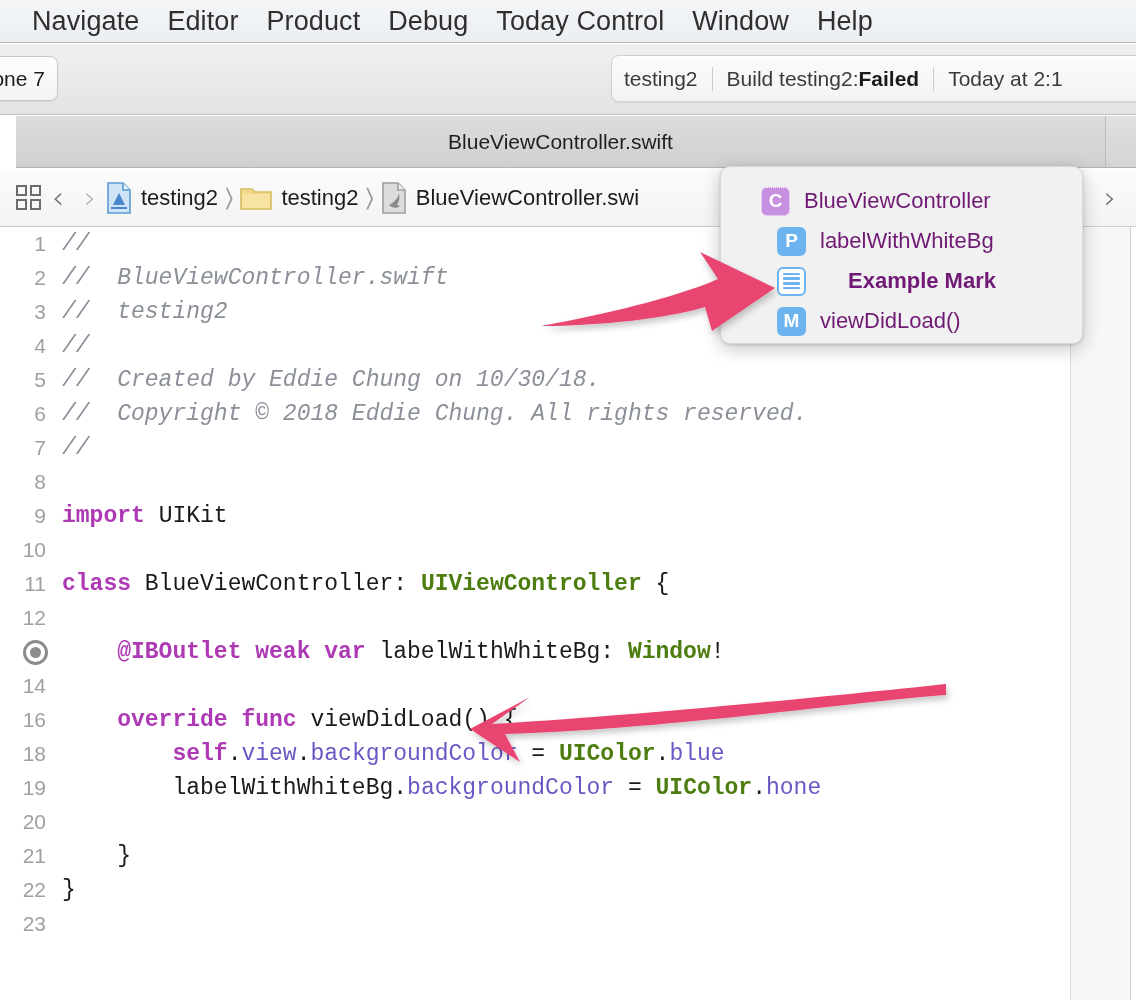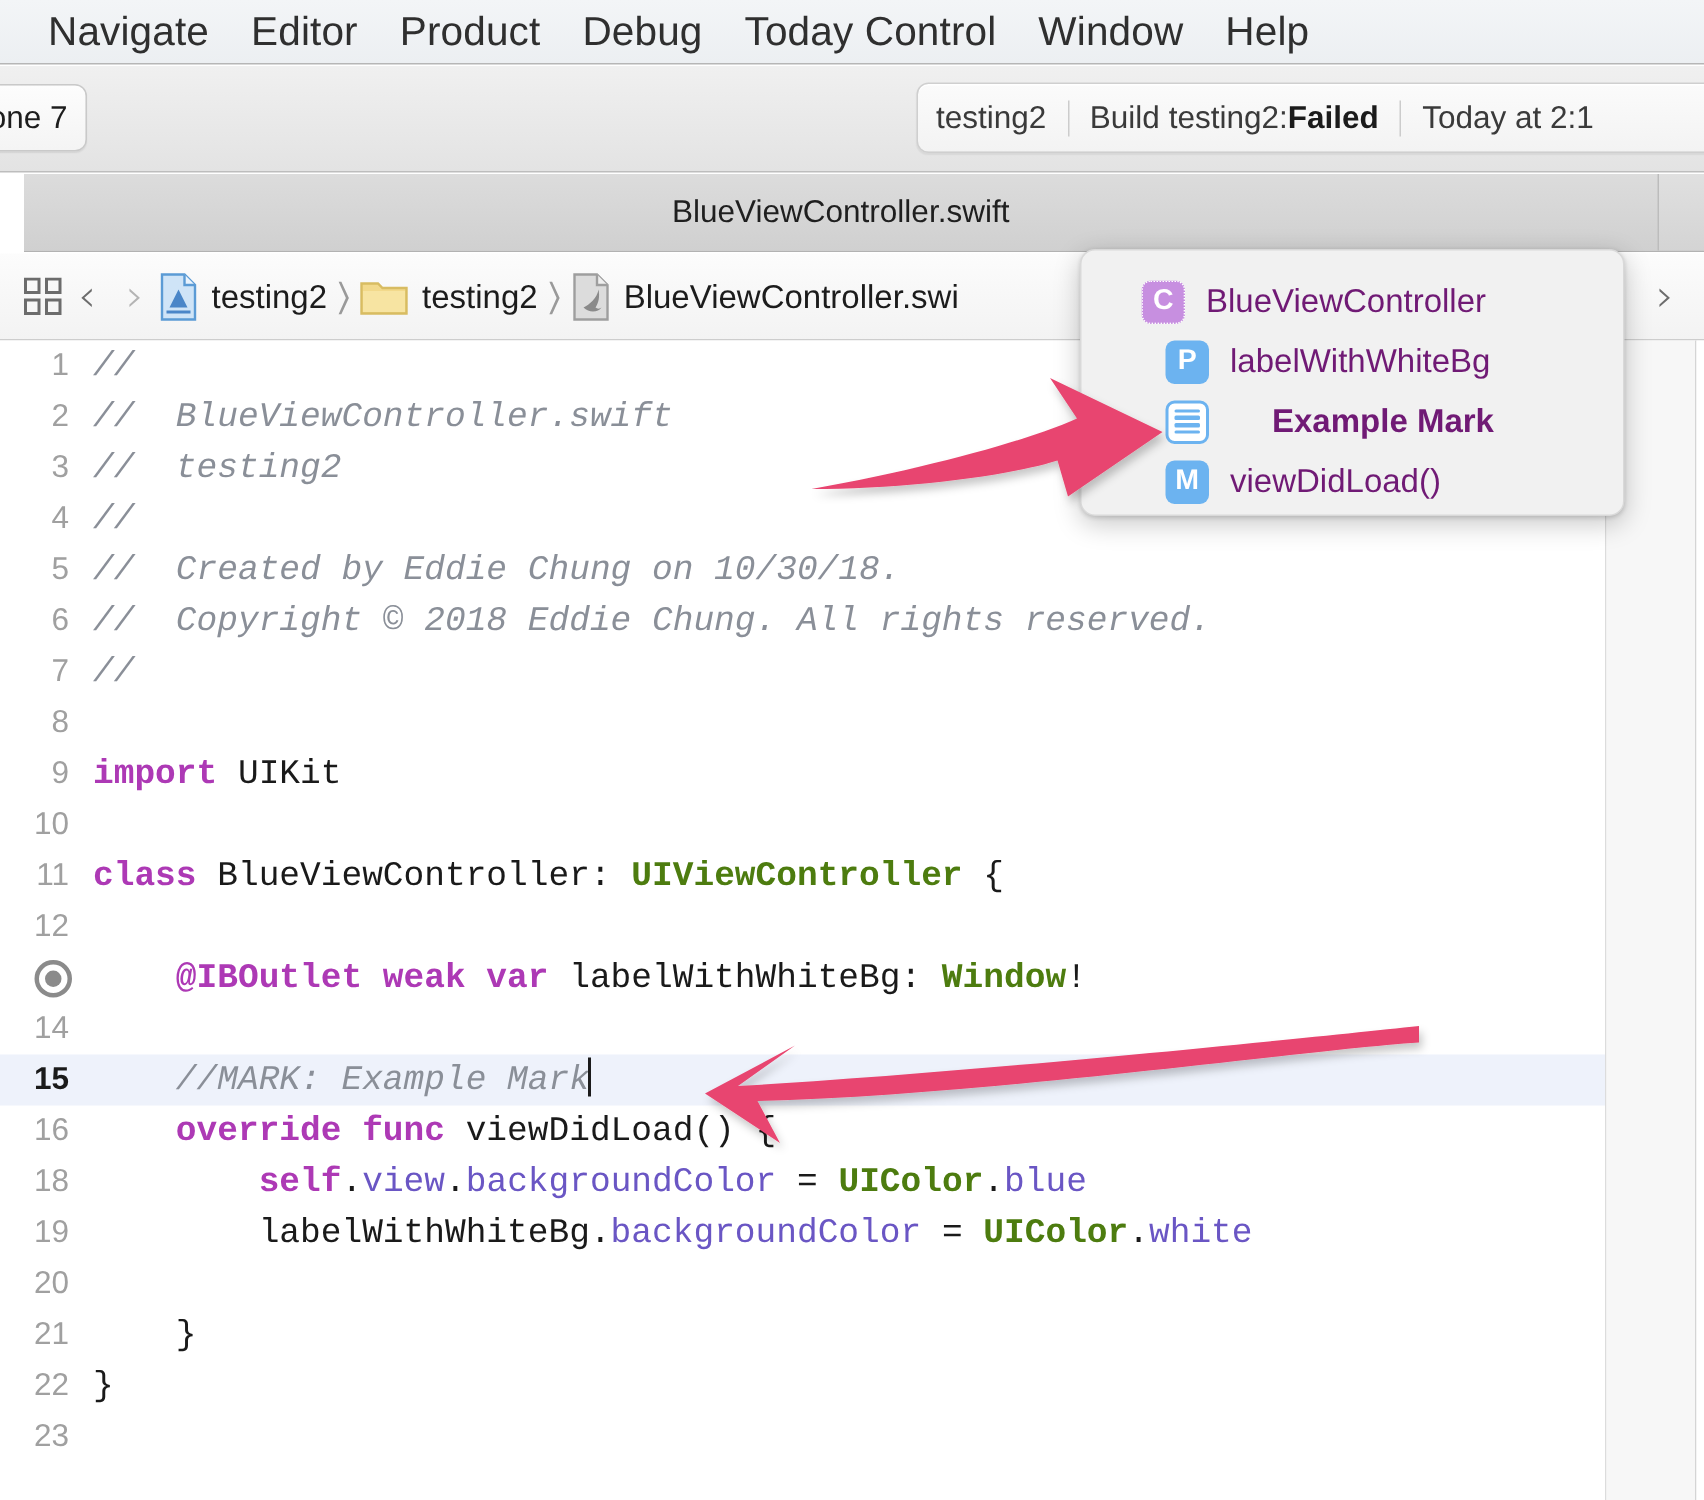--- a/index.html
+++ b/index.html
@@ -274,24 +274,23 @@
         <div class="ln"><div class="gut">5</div><div class="src"><span class="c-cmt">//  Created by Eddie Chung on 10/30/18.</span></div></div>
         <div class="ln"><div class="gut">6</div><div class="src"><span class="c-cmt">//  Copyright © 2018 Eddie Chung. All rights reserved.</span></div></div>
         <div class="ln"><div class="gut">7</div><div class="src"><span class="c-cmt">//</span></div></div>
         <div class="ln"><div class="gut">8</div><div class="src"></div></div>
         <div class="ln"><div class="gut">9</div><div class="src"><span class="c-kw">import</span><span class="c-plain"> UIKit</span></div></div>
         <div class="ln"><div class="gut">10</div><div class="src"></div></div>
         <div class="ln"><div class="gut">11</div><div class="src"><span class="c-kw">class</span><span class="c-plain"> BlueViewController: </span><span class="c-type">UIViewController</span><span class="c-plain"> {</span></div></div>
         <div class="ln"><div class="gut">12</div><div class="src"></div></div>
         <div class="ln"><div class="bp"><span class="bp-circle"><i></i></span></div><div class="src"><span class="c-kw">    @IBOutlet weak var</span><span class="c-plain"> labelWithWhiteBg: </span><span class="c-type">Window</span><span class="c-plain">!</span></div></div>
         <div class="ln"><div class="gut">14</div><div class="src"></div></div>
-        <div class="ln hl"><div class="gut">15</div><div class="src"><span class="c-cmt">    //MARK: Example Mark</span><span class="caret"></span></div></div>
         <div class="ln"><div class="gut">16</div><div class="src"><span class="c-kw">    override func</span><span class="c-plain"> viewDidLoad() {</span></div></div>
         <div class="ln"><div class="gut">18</div><div class="src"><span class="c-kw">        self</span><span class="c-plain">.</span><span class="c-prop">view</span><span class="c-plain">.</span><span class="c-prop">backgroundColor</span><span class="c-plain"> = </span><span class="c-type">UIColor</span><span class="c-plain">.</span><span class="c-prop">blue</span></div></div>
-        <div class="ln"><div class="gut">19</div><div class="src"><span class="c-plain">        labelWithWhiteBg</span><span class="c-plain">.</span><span class="c-prop">backgroundColor</span><span class="c-plain"> = </span><span class="c-type">UIColor</span><span class="c-plain">.</span><span class="c-prop">white</span></div></div>
+        <div class="ln"><div class="gut">19</div><div class="src"><span class="c-plain">        labelWithWhiteBg</span><span class="c-plain">.</span><span class="c-prop">backgroundColor</span><span class="c-plain"> = </span><span class="c-type">UIColor</span><span class="c-plain">.</span><span class="c-prop">hone</span></div></div>
         <div class="ln"><div class="gut">20</div><div class="src"></div></div>
         <div class="ln"><div class="gut">21</div><div class="src"><span class="c-plain">    }</span></div></div>
         <div class="ln"><div class="gut">22</div><div class="src"><span class="c-plain">}</span></div></div>
         <div class="ln"><div class="gut">23</div><div class="src"></div></div>
       </div>
   </div>
   <div class="rightpane"></div>
   <div class="farright"></div>
 
   <div class="popup">

